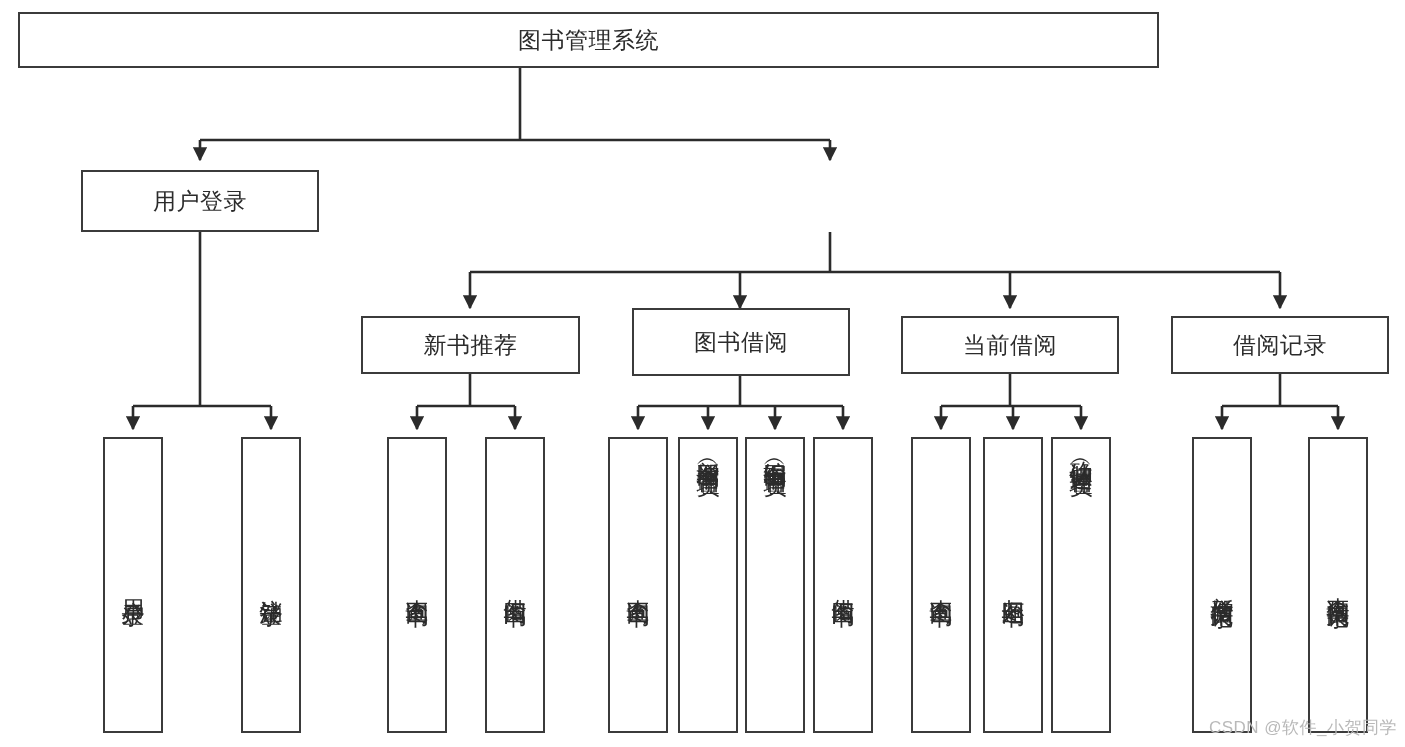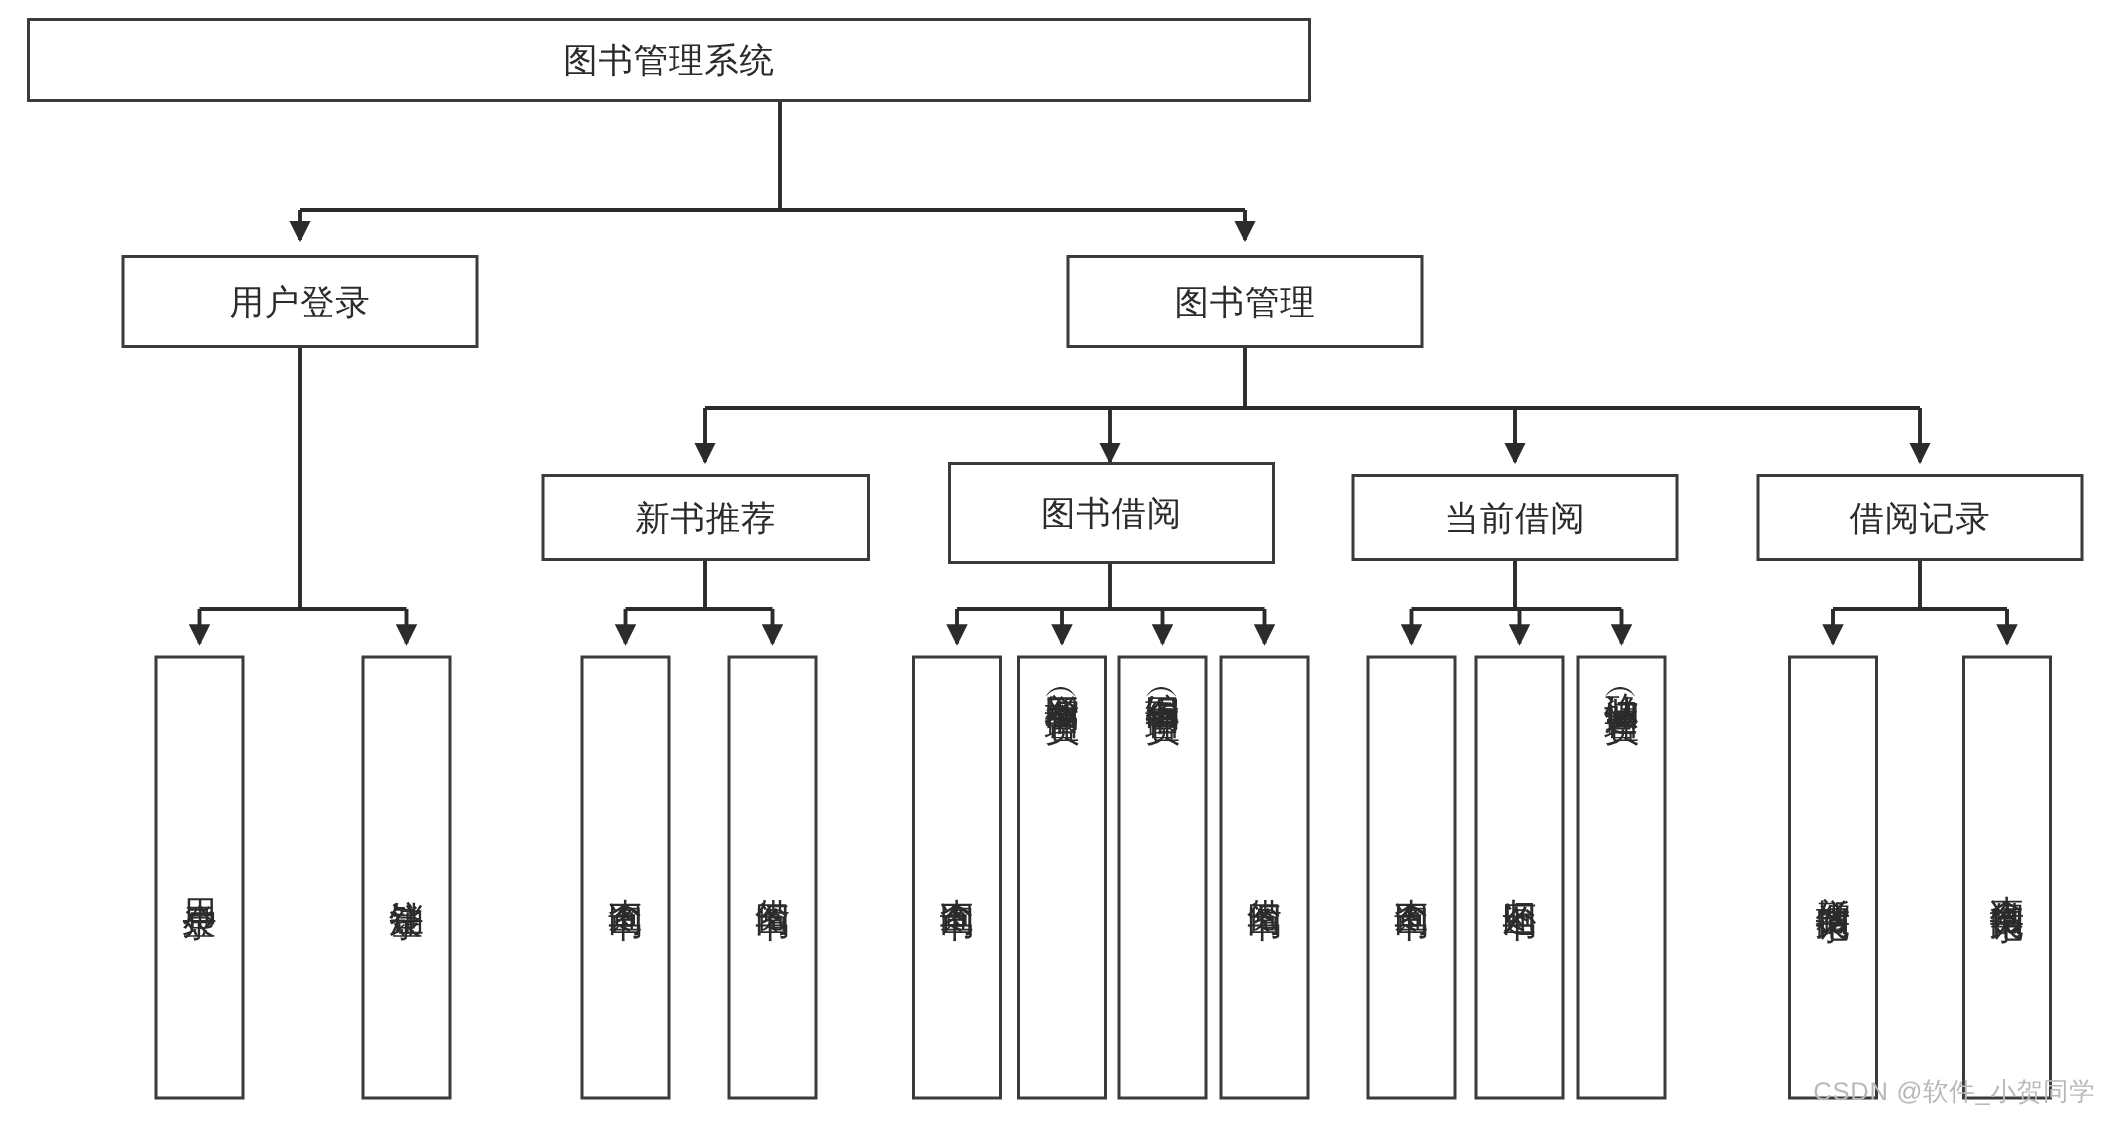--- a/index.html
+++ b/index.html
@@ -126,30 +126,27 @@
       <path d="M 1013 406 L 1013 429" marker-end="url(#arrow)"></path>
       <path d="M 1081 406 L 1081 429" marker-end="url(#arrow)"></path>
 
       <path d="M 1280 374 L 1280 406"></path>
       <path d="M 1222 406 L 1338 406"></path>
       <path d="M 1222 406 L 1222 429" marker-end="url(#arrow)"></path>
       <path d="M 1338 406 L 1338 429" marker-end="url(#arrow)"></path>
     </g>
   </svg>
 
-  <div class="node root h" style="left: 18px; top: 12px; width: 856px; height: 56px;">
+  <div class="node root h" style="left: 18px; top: 12px; width: 1141px; height: 56px;">
     <span class="lbl">图书管理系统</span>
   </div>
 
   <div class="node h" style="left: 81px; top: 170px; width: 238px; height: 62px;">
     <span class="lbl">用户登录</span>
   </div>
-  <div class="node h" style="left: 711px; top: 170px; width: 238px; height: 62px;">
-    <span class="lbl">图书管理</span>
-  </div>
 
   <div class="node h" style="left: 361px; top: 316px; width: 219px; height: 58px; align-items: center;">
     <span class="lbl">新书推荐</span>
   </div>
   <div class="node h" style="left: 632px; top: 308px; width: 218px; height: 68px;">
     <span class="lbl">图书借阅</span>
   </div>
   <div class="node h" style="left: 901px; top: 316px; width: 218px; height: 58px;">
     <span class="lbl">当前借阅</span>
   </div>

